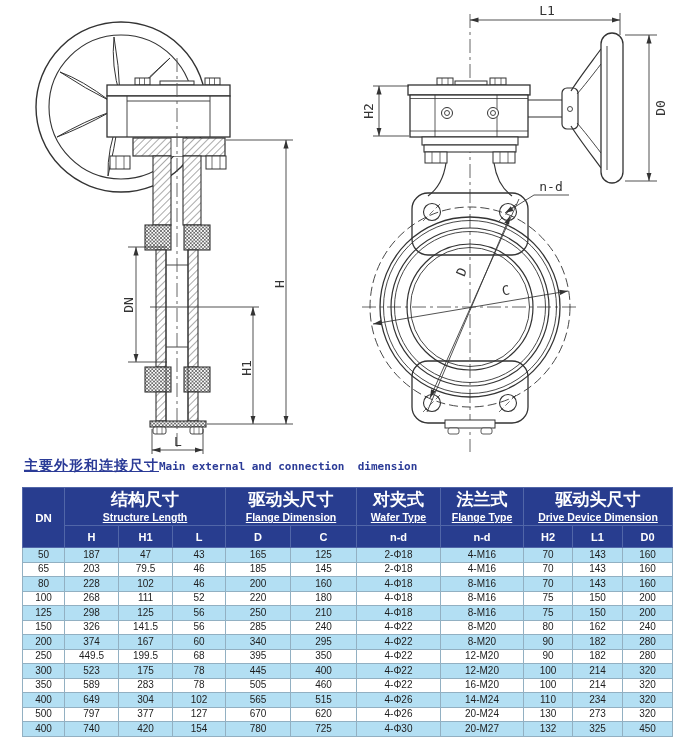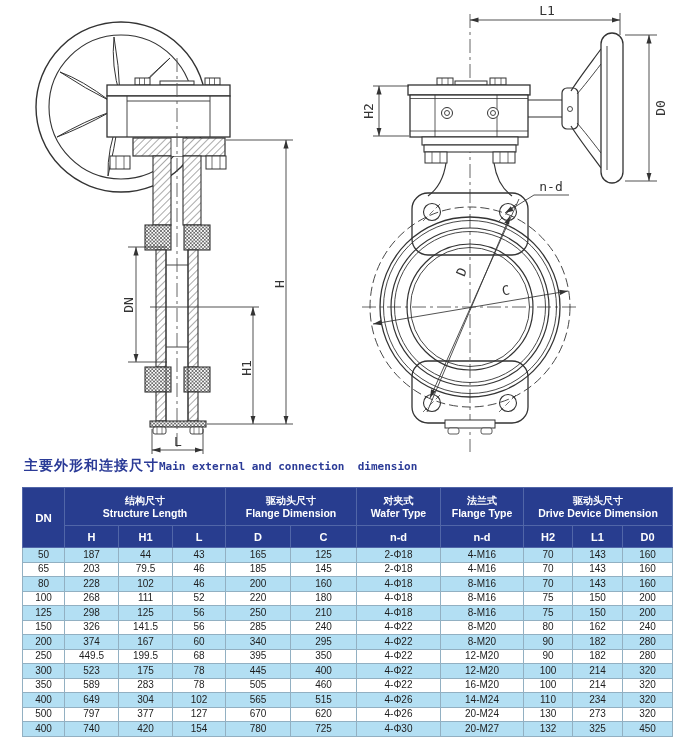--- a/index.html
+++ b/index.html
@@ -1,30 +1,30 @@
 <!DOCTYPE html>
 <html><head>
 <meta charset="utf-8">
 <style>
   html,body{margin:0;padding:0;background:#fff;}
   #page{position:relative;width:694px;height:743px;background:#fff;overflow:hidden;
         font-family:"Liberation Sans",sans-serif;}
   #drawing{position:absolute;left:0;top:0;}
   .dim{font:13px "DejaVu Sans Mono",monospace;fill:#333;}
   .title{position:absolute;left:24px;top:456px;color:#2b3b97;white-space:pre;}
-  .title-zh{font:bold 14px "Liberation Sans",sans-serif;letter-spacing:1px;}
+  .title-zh{font:bold 14px "Liberation Sans",sans-serif;letter-spacing:1px;text-decoration:underline;}
   .title-en{font:bold 11px "DejaVu Sans Mono",monospace;text-align:center;}
   table.spec{position:absolute;left:22px;top:487px;width:650px;border-collapse:collapse;
              table-layout:fixed;}
   table.spec th{background:#283d8f;color:#fff;border:1px solid #5166a8;padding:0;
                 text-align:center;vertical-align:middle;}
   table.spec tr.grow th{height:37px;}
   table.spec tr.srow th{height:21px;font:bold 11px "Liberation Sans",sans-serif;}
-  th .zh{display:block;font-size:10px;font-weight:bold;line-height:1.3;}
-  th .en{display:block;font-size:10.5px;font-weight:bold;line-height:1.2;}
+  th .zh{display:block;font-size:17px;font-weight:bold;line-height:1.3;}
+  th .en{display:block;font-size:10.5px;font-weight:bold;line-height:1.2;text-decoration:underline;}
   th.dn{font:bold 11.5px "Liberation Sans",sans-serif;}
   table.spec td{border:1px solid #92b0c2;background:#fff;text-align:center;
                 font-size:10px;color:#1d1d1d;height:13.5px;padding:0;line-height:1;}
   table.spec tr.alt td{background:#b3dff3;}
 </style>
 </head>
 <body>
 
 <div id="page">
 
@@ -245,21 +245,21 @@
       <th>n-d</th>
       <th>H2</th>
       <th>L1</th>
       <th>D0</th>
     </tr>
   </thead>
   <tbody>
         <tr class="alt">
           <td>50</td>
           <td>187</td>
-          <td>44</td>
+          <td>47</td>
           <td>43</td>
           <td>165</td>
           <td>125</td>
           <td>2-Φ18</td>
           <td>4-M16</td>
           <td>70</td>
           <td>143</td>
           <td>160</td>
         </tr>
         <tr>

